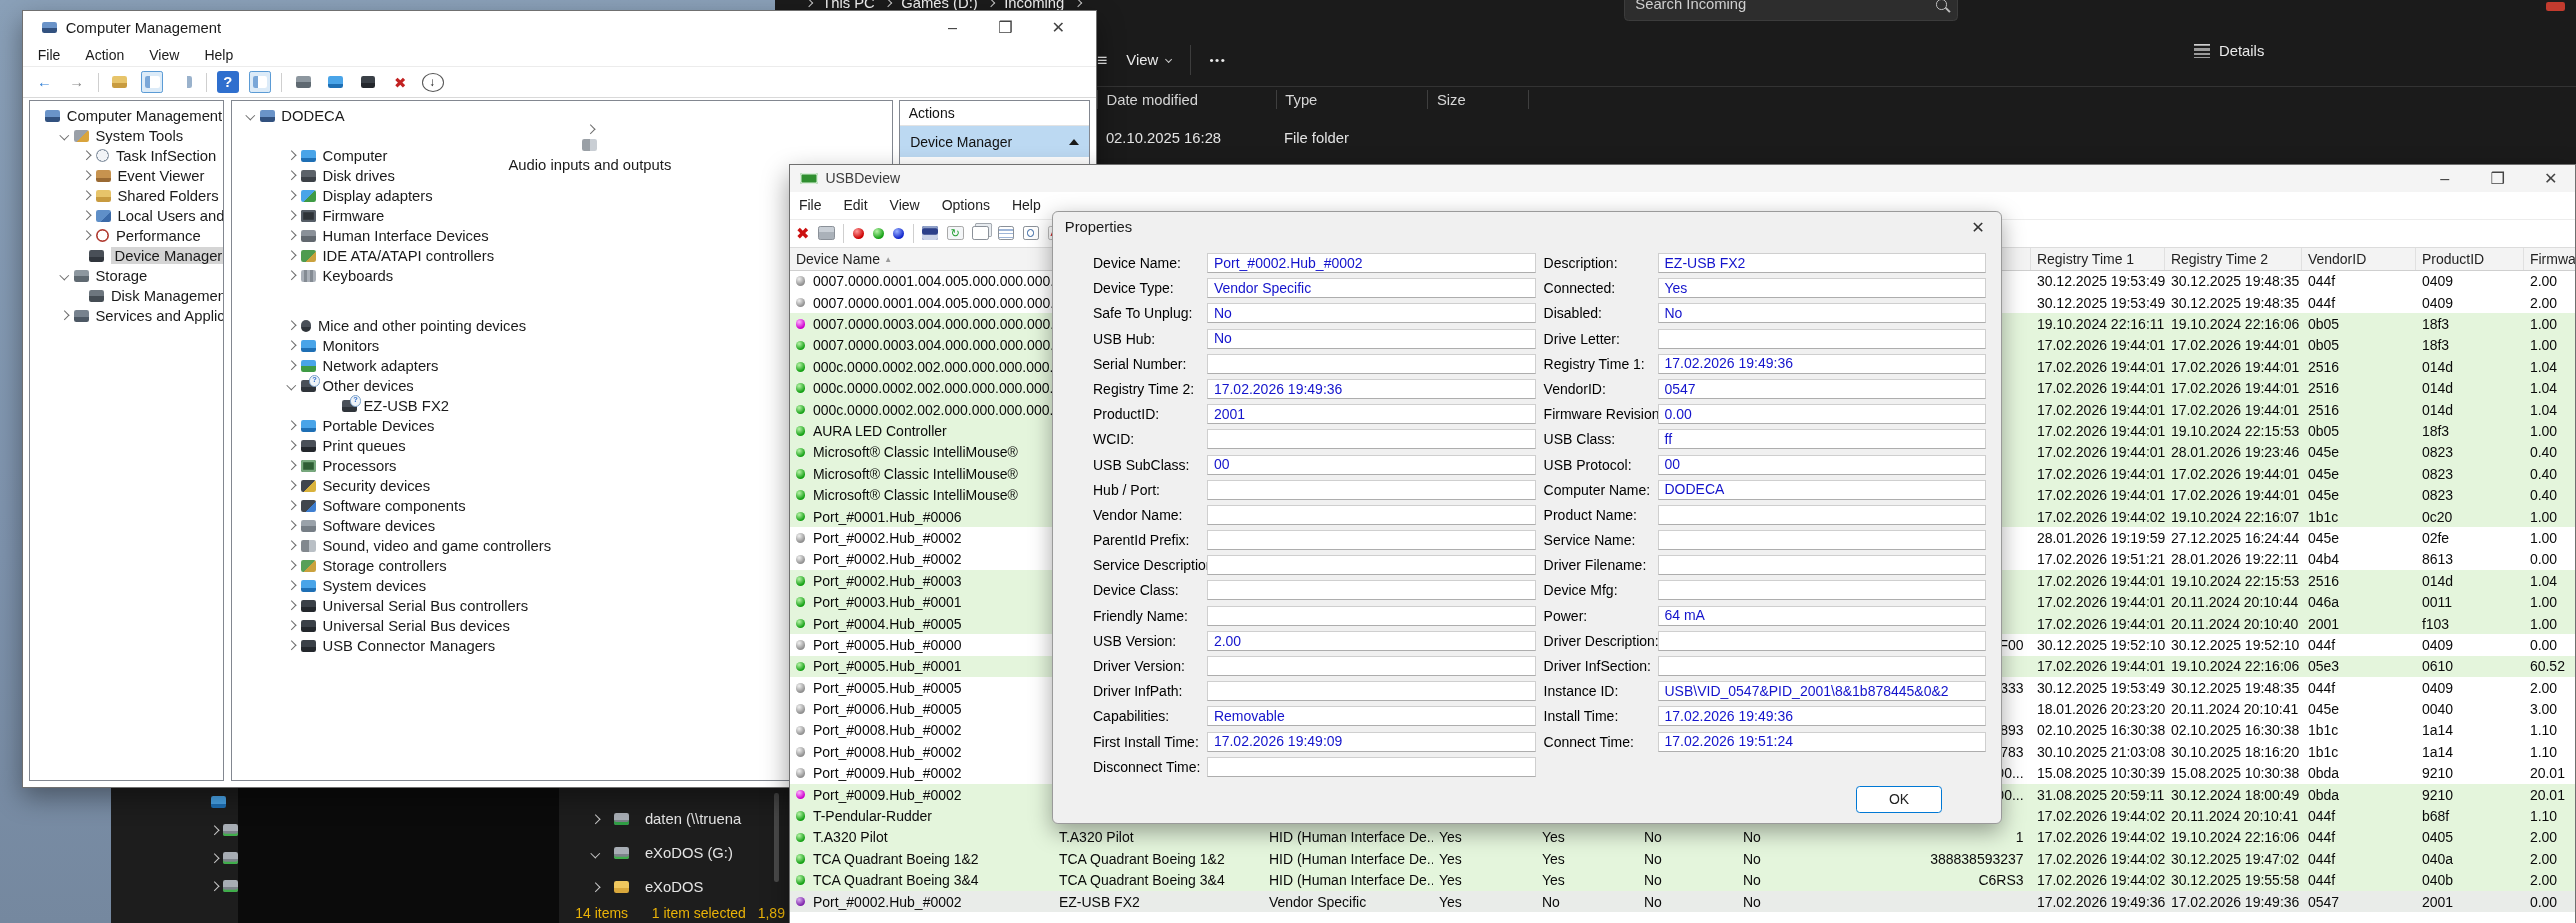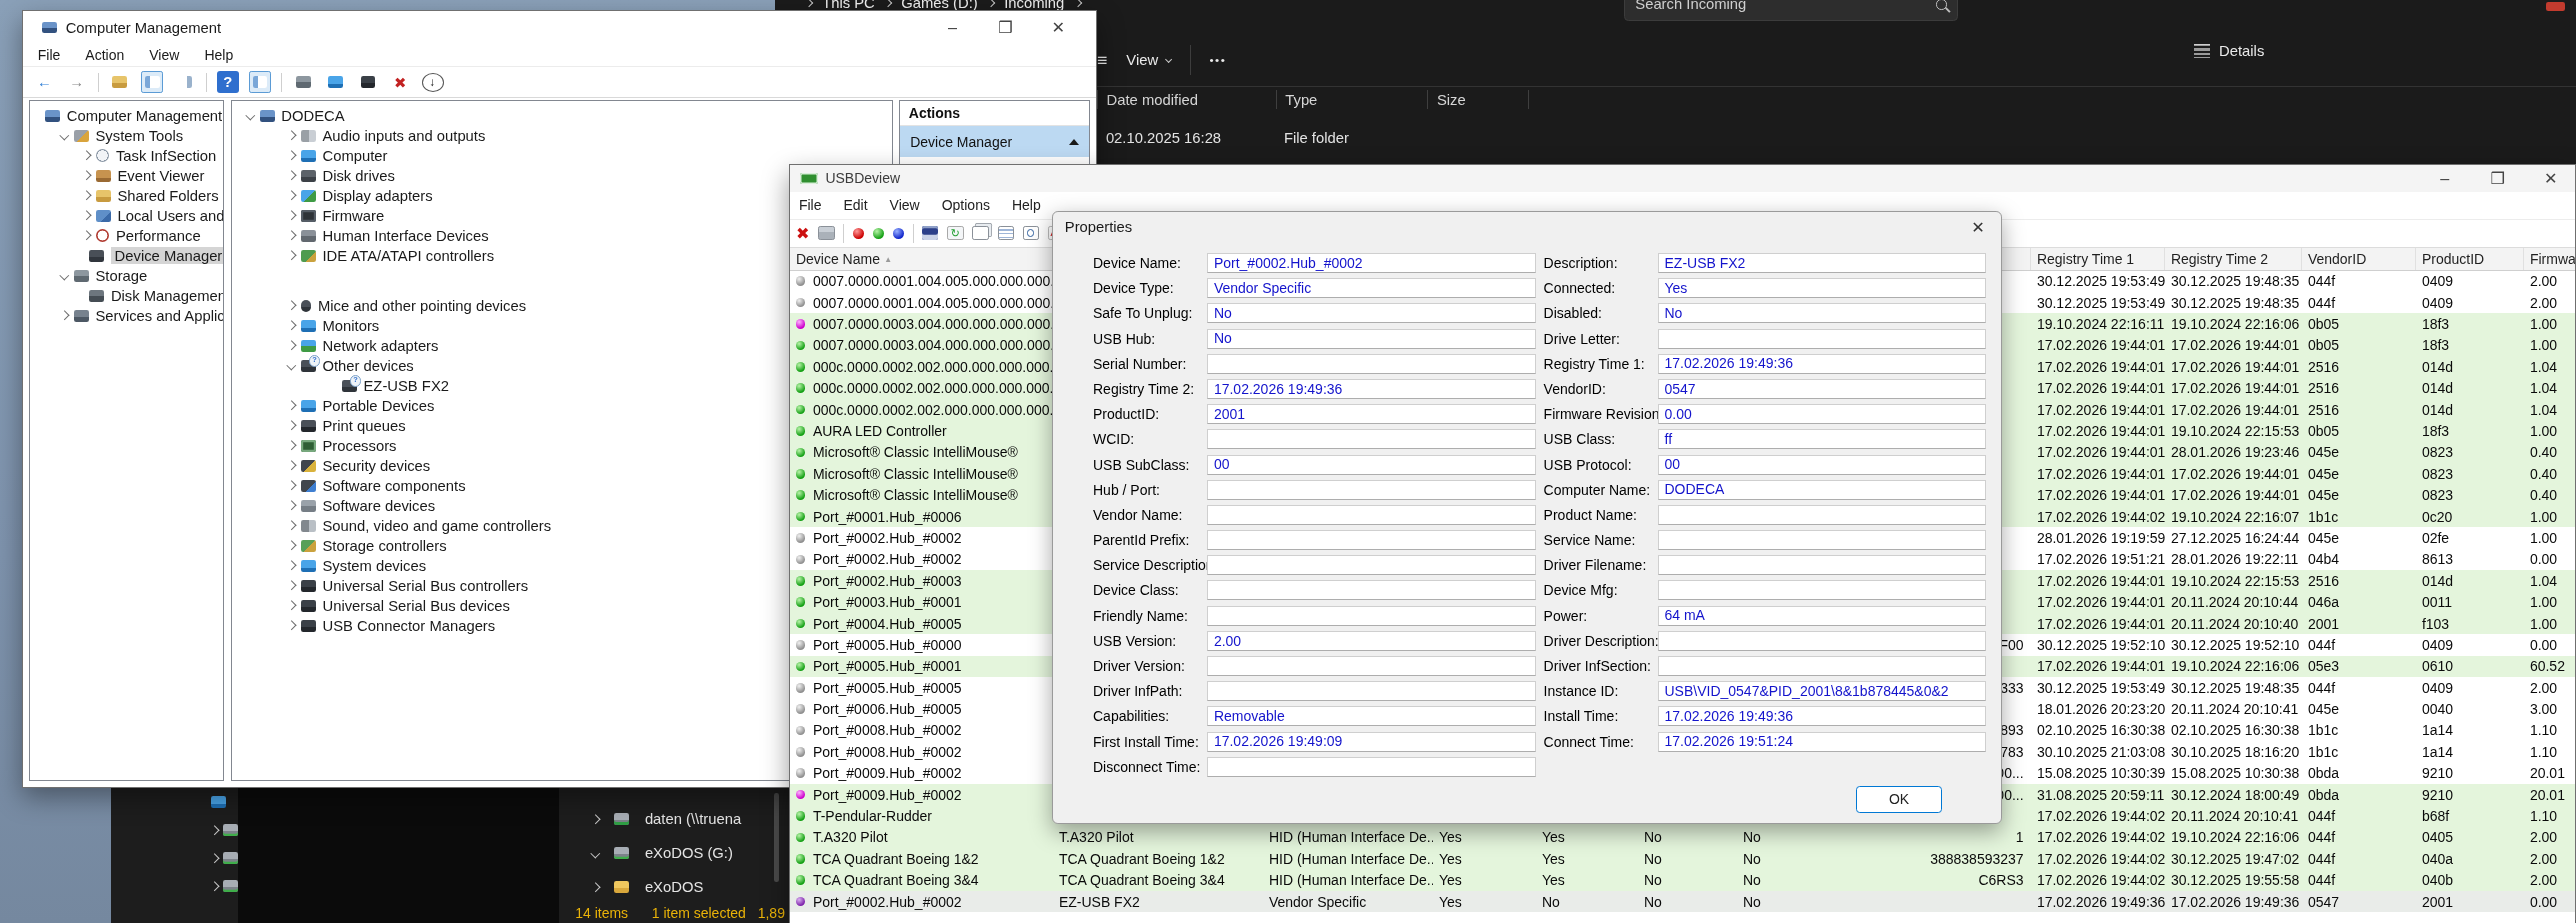--- a/index.html
+++ b/index.html
@@ -82,21 +82,21 @@
   .tbtn.framed { border:0.7px solid #5b9bd5; background:#dcebf8; }
   .tsep { width:0.7px; height:19px; background:#cfcfcf; }
   .cm-body { position:absolute; left:5.9px; right:5.9px; top:89px; bottom:5.9px; }
   .pane { position:absolute; top:0; bottom:0; background:#fff; border:0.7px solid #828790; overflow:hidden; }
   .pane-left { left:0; width:195px; }
   .pane-mid { left:202px; width:662px; }
   .pane-actions { left:870px; right:0; }
   .tree { padding-top:4.4px; }
   .tree-row { height:20px; display:flex; align-items:center; gap:6.6px; white-space:nowrap; font-size:14.8px; color:#1a1a1a; }
   .tree-row .lbl.sel { background:#d5d5d5; padding:0.7px 3.7px; }
-  .actions-header { height:25px; display:flex; align-items:center; padding-left:8.9px; font-weight:bold; font-size:14px; border-bottom:0.7px solid #e3e3e3; }
+  .actions-header { height:25px; display:flex; align-items:center; padding-left:8.9px; font-weight:normal; font-size:14px; border-bottom:0.7px solid #e3e3e3; }
   .actions-dm { height:31px; display:flex; align-items:center; justify-content:space-between; padding:0 10.3px; background:#bcd9f2; font-size:14px; }
   .tri-up { width:0; height:0; border-left:5.2px solid transparent; border-right:5.2px solid transparent; border-bottom:6.6px solid #1a1a1a; }
 
   
   .explorer-top { left:775px; top:0; width:1801px; height:165px; background:#1b1b1b; color:#e8e8e8; overflow:hidden; }
   .crumb-row { position:absolute; top:0; left:0; right:0; height:11.8px; overflow:hidden; }
   .crumb-inner { display:flex; align-items:center; gap:10.3px; padding-left:31px; font-size:14.8px; color:#f0f0f0; margin-top:-5.2px; }
   .crumb-inner .chev { width:5.9px; height:5.9px; }
   .searchbox { position:absolute; left:849px; top:-11.8px; width:334px; height:32.5px; background:#2d2d2d; border:0.7px solid #3c3c3c; border-radius:4.4px; display:flex; align-items:center; justify-content:space-between; padding:0 10.3px; color:#cfcfcf; font-size:14.8px; }
   .mag { width:10.3px; height:10.3px; border:1.5px solid #bdbdbd; border-radius:50%; position:relative; flex:none;}
@@ -387,21 +387,21 @@
             </div>
           </div>
       </div>
       <div class="pane pane-mid">
         <div class="tree" id="cmDeviceTree">
             <div class="tree-row" style="padding-left: 14.8px;">
               <span class="chev down"></span>
               <span class="chip ic-computer-name"></span>
               <span class="lbl">DODECA</span>
             </div>
-            <div class="tree-row" style="padding-left: 56px;">
+            <div class="tree-row" style="padding-left: 56px; flex-direction: column;">
               <span class="chev right"></span>
               <span class="chip ic-audio"></span>
               <span class="lbl">Audio inputs and outputs</span>
             </div>
             <div class="tree-row" style="padding-left: 56px;">
               <span class="chev right"></span>
               <span class="chip ic-computer"></span>
               <span class="lbl">Computer</span>
             </div>
             <div class="tree-row" style="padding-left: 56px;">
@@ -421,20 +421,25 @@
             </div>
             <div class="tree-row" style="padding-left: 56px;">
               <span class="chev right"></span>
               <span class="chip ic-hid"></span>
               <span class="lbl">Human Interface Devices</span>
             </div>
             <div class="tree-row" style="padding-left: 56px;">
               <span class="chev right"></span>
               <span class="chip ic-ide"></span>
               <span class="lbl">IDE ATA/ATAPI controllers</span>
+            </div>
+            <div class="tree-row" style="padding-left: 56px;">
+              <span class="chev right"></span>
+              <span class="chip ic-keyboard"></span>
+              <span class="lbl">Keyboards</span>
             </div>
             <div class="tree-row" style="padding-left: 56px; margin-top: 30px;">
               <span class="chev right"></span>
               <span class="chip ic-mouse"></span>
               <span class="lbl">Mice and other pointing devices</span>
             </div>
             <div class="tree-row" style="padding-left: 56px;">
               <span class="chev right"></span>
               <span class="chip ic-monitor"></span>
               <span class="lbl">Monitors</span>

